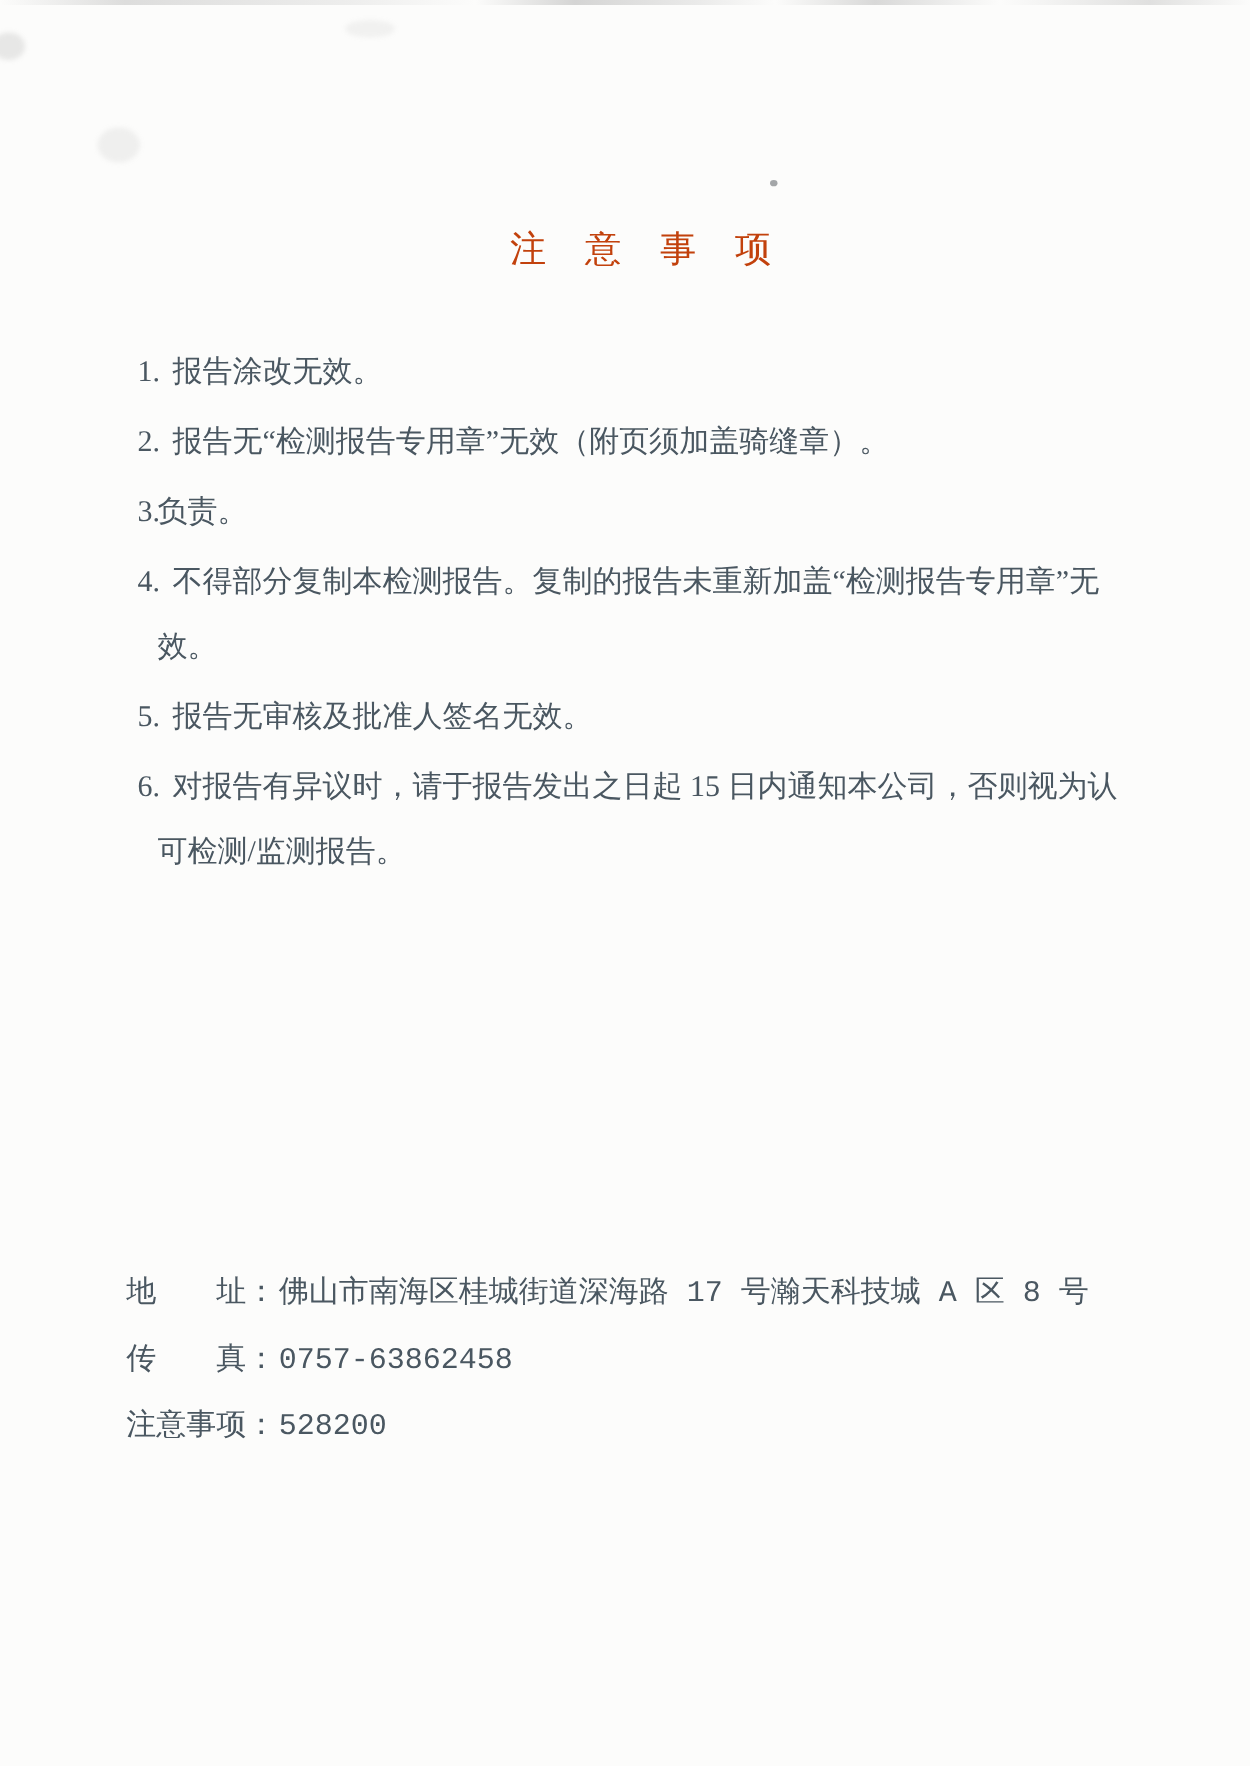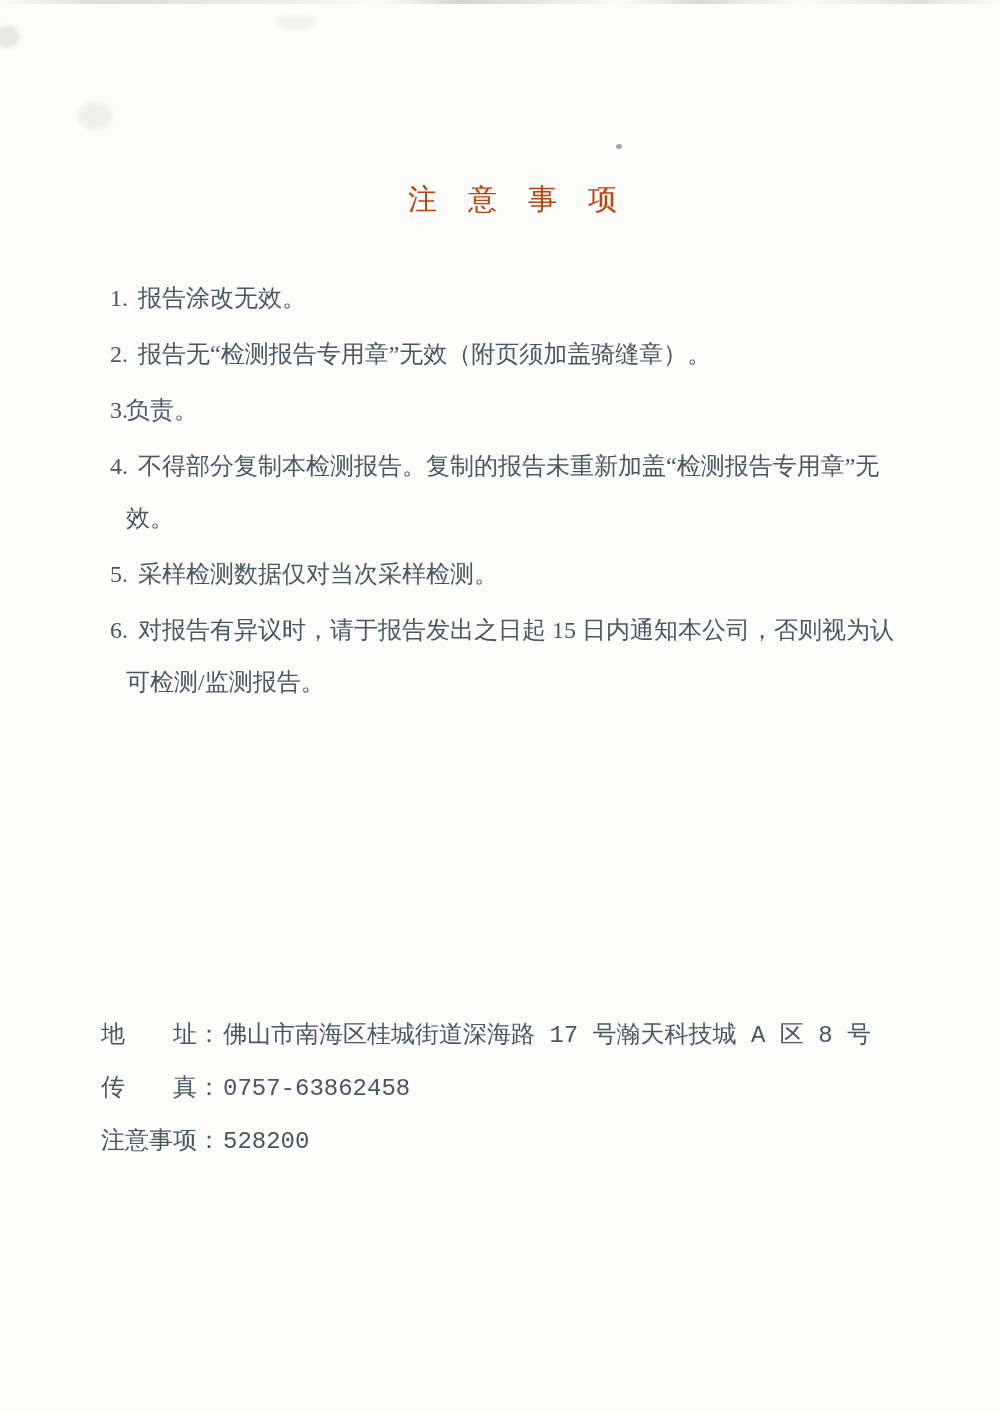--- a/index.html
+++ b/index.html
@@ -97,21 +97,21 @@
       </div>
       <div class="notice-item">
         <div class="notice-line"><span class="notice-num">3.</span></div>
         <div class="notice-line cont"><span class="notice-text">负责。</span></div>
       </div>
       <div class="notice-item">
         <div class="notice-line"><span class="notice-num">4.</span><span class="notice-text">不得部分复制本检测报告。复制的报告未重新加盖“检测报告专用章”无</span></div>
         <div class="notice-line cont"><span class="notice-text">效。</span></div>
       </div>
       <div class="notice-item">
-        <div class="notice-line"><span class="notice-num">5.</span><span class="notice-text">采样检测数据仅对当次采样检测。</span></div>
+        <div class="notice-line"><span class="notice-num">5.</span><span class="notice-text">报告无审核及批准人签名无效。</span></div>
       </div>
       <div class="notice-item">
         <div class="notice-line"><span class="notice-num">6.</span><span class="notice-text">对报告有异议时，请于报告发出之日起 15 日内通知本公司，否则视为认</span></div>
         <div class="notice-line cont"><span class="notice-text">可检测/监测报告。</span></div>
       </div>
     </div>
 
   <div class="contact">
       <div class="contact-row">
         <div class="contact-line"><span class="contact-label">地址</span><span class="contact-colon">：</span><span class="contact-value">佛山市南海区桂城街道深海路 17 号瀚天科技城 A 区 8 号</span></div>

